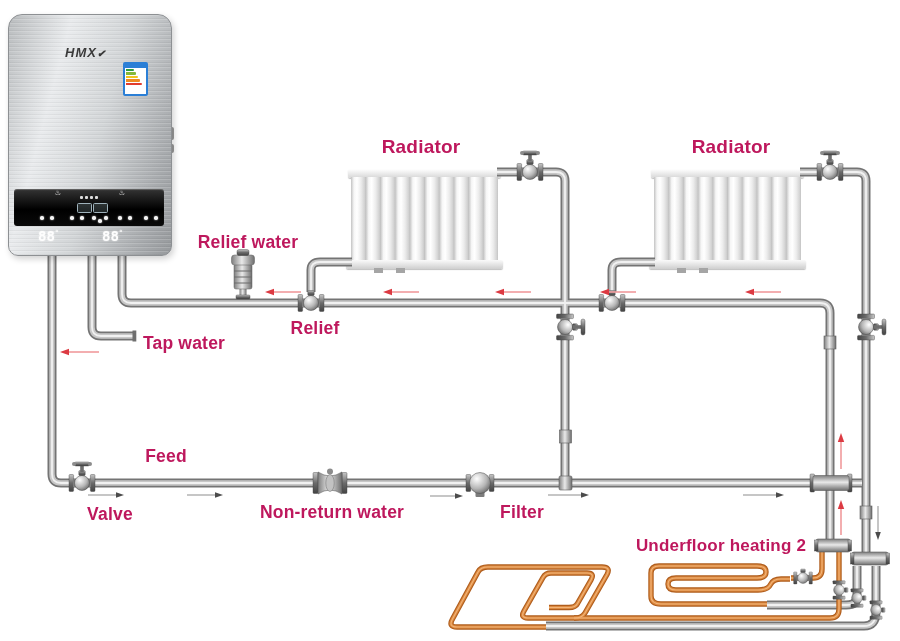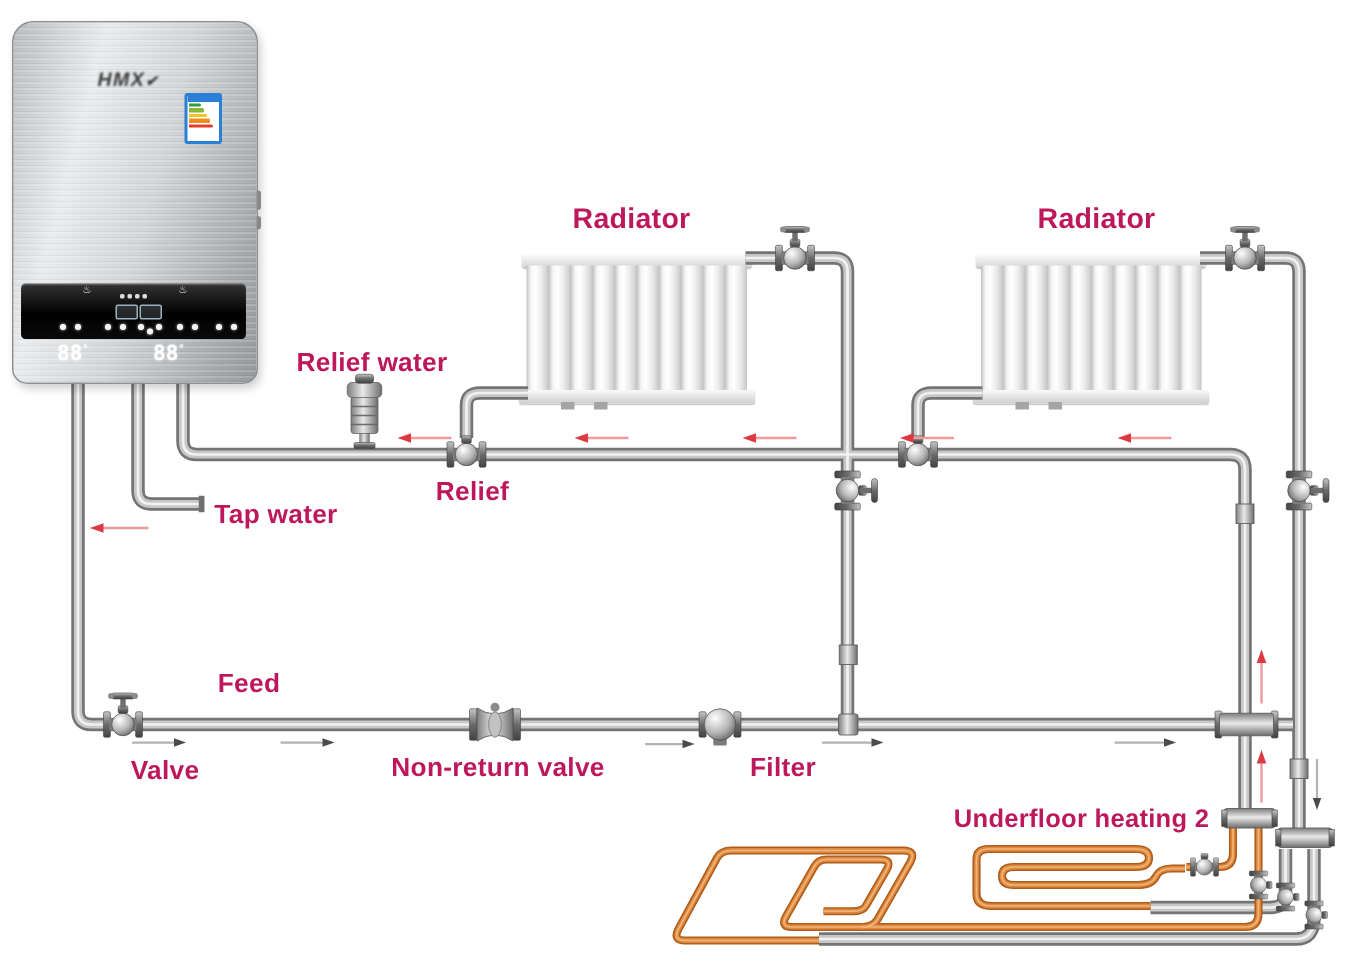--- a/index.html
+++ b/index.html
@@ -380,16 +380,16 @@
     </div>
   </div>
 
   <div class="lbl big" style="left:421px;top:147px;">Radiator</div>
   <div class="lbl big" style="left:731px;top:147px;">Radiator</div>
   <div class="lbl" style="left:248px;top:242px;">Relief water</div>
   <div class="lbl" style="left:315px;top:328px;">Relief</div>
   <div class="lbl" style="left:184px;top:343px;">Tap water</div>
   <div class="lbl" style="left:166px;top:456px;">Feed</div>
   <div class="lbl" style="left:110px;top:514px;">Valve</div>
-  <div class="lbl" style="left:332px;top:512px;">Non-return valve</div>
+  <div class="lbl" style="left:332px;top:512px;">Non-return water</div>
   <div class="lbl" style="left:486px;top:512px;margin-left:36px;">Filter</div>
   <div class="lbl uf" style="left:721px;top:546px;">Underfloor heating 2</div>
 </div>
 
 </body></html>

